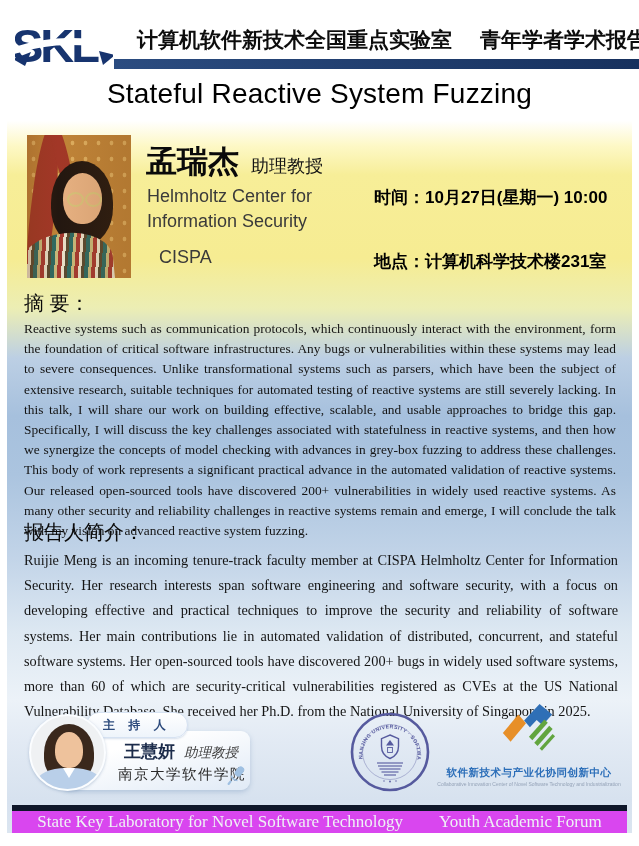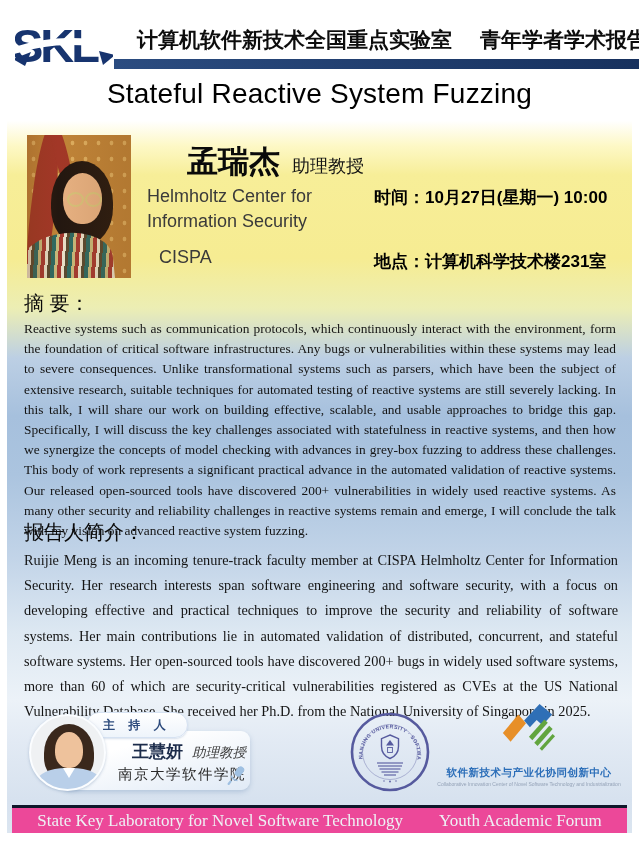--- a/index.html
+++ b/index.html
@@ -36,21 +36,21 @@
   .photo .face{position:absolute;left:36px;top:38px;width:39px;height:51px;
      background:#e7b182;border-radius:50% 50% 46% 46%;}
   .photo .lens{position:absolute;left:40px;top:57px;width:13px;height:11px;
      border:2px solid #d8c27a;border-radius:50%;}
   .photo .lens:after{content:"";position:absolute;left:16px;top:-2px;width:13px;height:11px;
      border:2px solid #d8c27a;border-radius:50%;}
   .photo .sweater{position:absolute;left:-6px;top:98px;width:92px;height:56px;
      border-radius:50% 50% 0 0;transform:rotate(-6deg);
      background:repeating-linear-gradient(100deg,#2e6a62 0 4px,#c8b87a 4px 7px,#a53a30 7px 11px,#e8e0c8 11px 14px,#5a4a30 14px 17px);}
   .name-row{position:absolute;left:146px;top:141px;display:flex;align-items:baseline;gap:12px;}
-  .sp-name{font-family:"DejaVu Serif",serif;font-size:31px;font-weight:600;color:#0a0a0a;margin-left:41px;}
+  .sp-name{font-family:"DejaVu Serif",serif;font-size:31px;font-weight:600;color:#0a0a0a;}
   .sp-title{font-family:"DejaVu Serif",serif;font-size:18px;color:#141414;}
   .affil{position:absolute;left:147px;top:184px;font-size:18px;line-height:25px;color:#3a3a3a;}
   .cispa{position:absolute;left:159px;top:247px;font-size:18px;color:#3a3a3a;}
   .when{position:absolute;left:374px;top:186px;font-size:17px;font-weight:bold;color:#000;white-space:nowrap;}
   .where{position:absolute;left:374px;top:250px;font-size:17px;font-weight:bold;color:#000;white-space:nowrap;}
   
   .sec-head{position:absolute;left:24px;font-size:20px;font-weight:normal;color:#0a0a0a;}
   .abs-head{top:290px;}
   .abs-text{position:absolute;left:24px;top:319px;width:592px;text-align:justify;
             font-family:Liberation Serif, serif;font-size:13.4px;line-height:20.2px;color:#141414;}
@@ -69,36 +69,36 @@
               overflow:hidden;background:#eff1f3;border:2px solid #fbfdff;box-sizing:border-box;
               box-shadow:0 1px 3px rgba(90,120,160,.35);z-index:4;}
   .host-photo .hhair{position:absolute;left:13px;top:8px;width:50px;height:58px;
               background:#3a281c;border-radius:50% 50% 42% 42%;}
   .host-photo .hface{position:absolute;left:24px;top:16px;width:28px;height:36px;
               background:#eec29c;border-radius:50% 50% 44% 44%;}
   .host-photo .hshirt{position:absolute;left:6px;top:52px;width:64px;height:30px;
               background:#b9cfe9;border-radius:45% 45% 0 0;}
   .host-photo .hcollar{position:absolute;left:32px;top:52px;width:12px;height:10px;
               background:#fff;clip-path:polygon(50% 100%,0 0,100% 0);}
-  .host-name-row{position:absolute;left:132px;top:740px;display:flex;align-items:baseline;gap:9px;z-index:5;}
+  .host-name-row{position:absolute;left:124px;top:740px;display:flex;align-items:baseline;gap:9px;z-index:5;}
   .host-name{font-family:"DejaVu Serif",serif;font-size:17px;font-weight:bold;color:#1b2b4a;}
   .host-title{font-family:"DejaVu Serif",serif;font-style:italic;font-size:13.5px;color:#3c3c3c;}
   .host-affil{position:absolute;left:118px;top:765px;font-family:"DejaVu Serif",serif;
               font-size:14.5px;color:#2a2a2a;letter-spacing:1.5px;z-index:5;}
   .mic{position:absolute;left:226px;top:766px;width:20px;height:20px;z-index:5;}
   
   .seal{position:absolute;left:349px;top:711px;width:82px;height:82px;}
   .cic-logo{position:absolute;left:498px;top:702px;width:58px;height:60px;}
   .cic-cn{position:absolute;left:438px;top:766px;width:182px;text-align:center;
           font-size:10.5px;font-weight:bold;color:#2a6db8;letter-spacing:.5px;}
   .cic-en{position:absolute;left:428px;top:781px;width:202px;text-align:center;
           font-size:5px;color:#95a3b8;white-space:nowrap;overflow:hidden;}
   
-  .footer{position:absolute;left:12px;top:805px;width:615px;height:28px;background:#ec4899;
-          border-top:3px solid #0f172a;box-sizing:border-box;display:flex;align-items:center;
+  .footer{position:absolute;left:12px;top:805px;width:615px;height:28px;background:#d946ef;
+          border-top:6px solid #0f172a;box-sizing:border-box;display:flex;align-items:center;
           justify-content:center;gap:36px;color:#eef1f5;
           font-family:"Liberation Serif",serif;font-size:17px;white-space:nowrap;}
 </style>
 </head>
 <body>
 
 <div class="page">
   <div class="bg"></div>
 
   <svg class="skl" viewBox="0 0 98 47">

